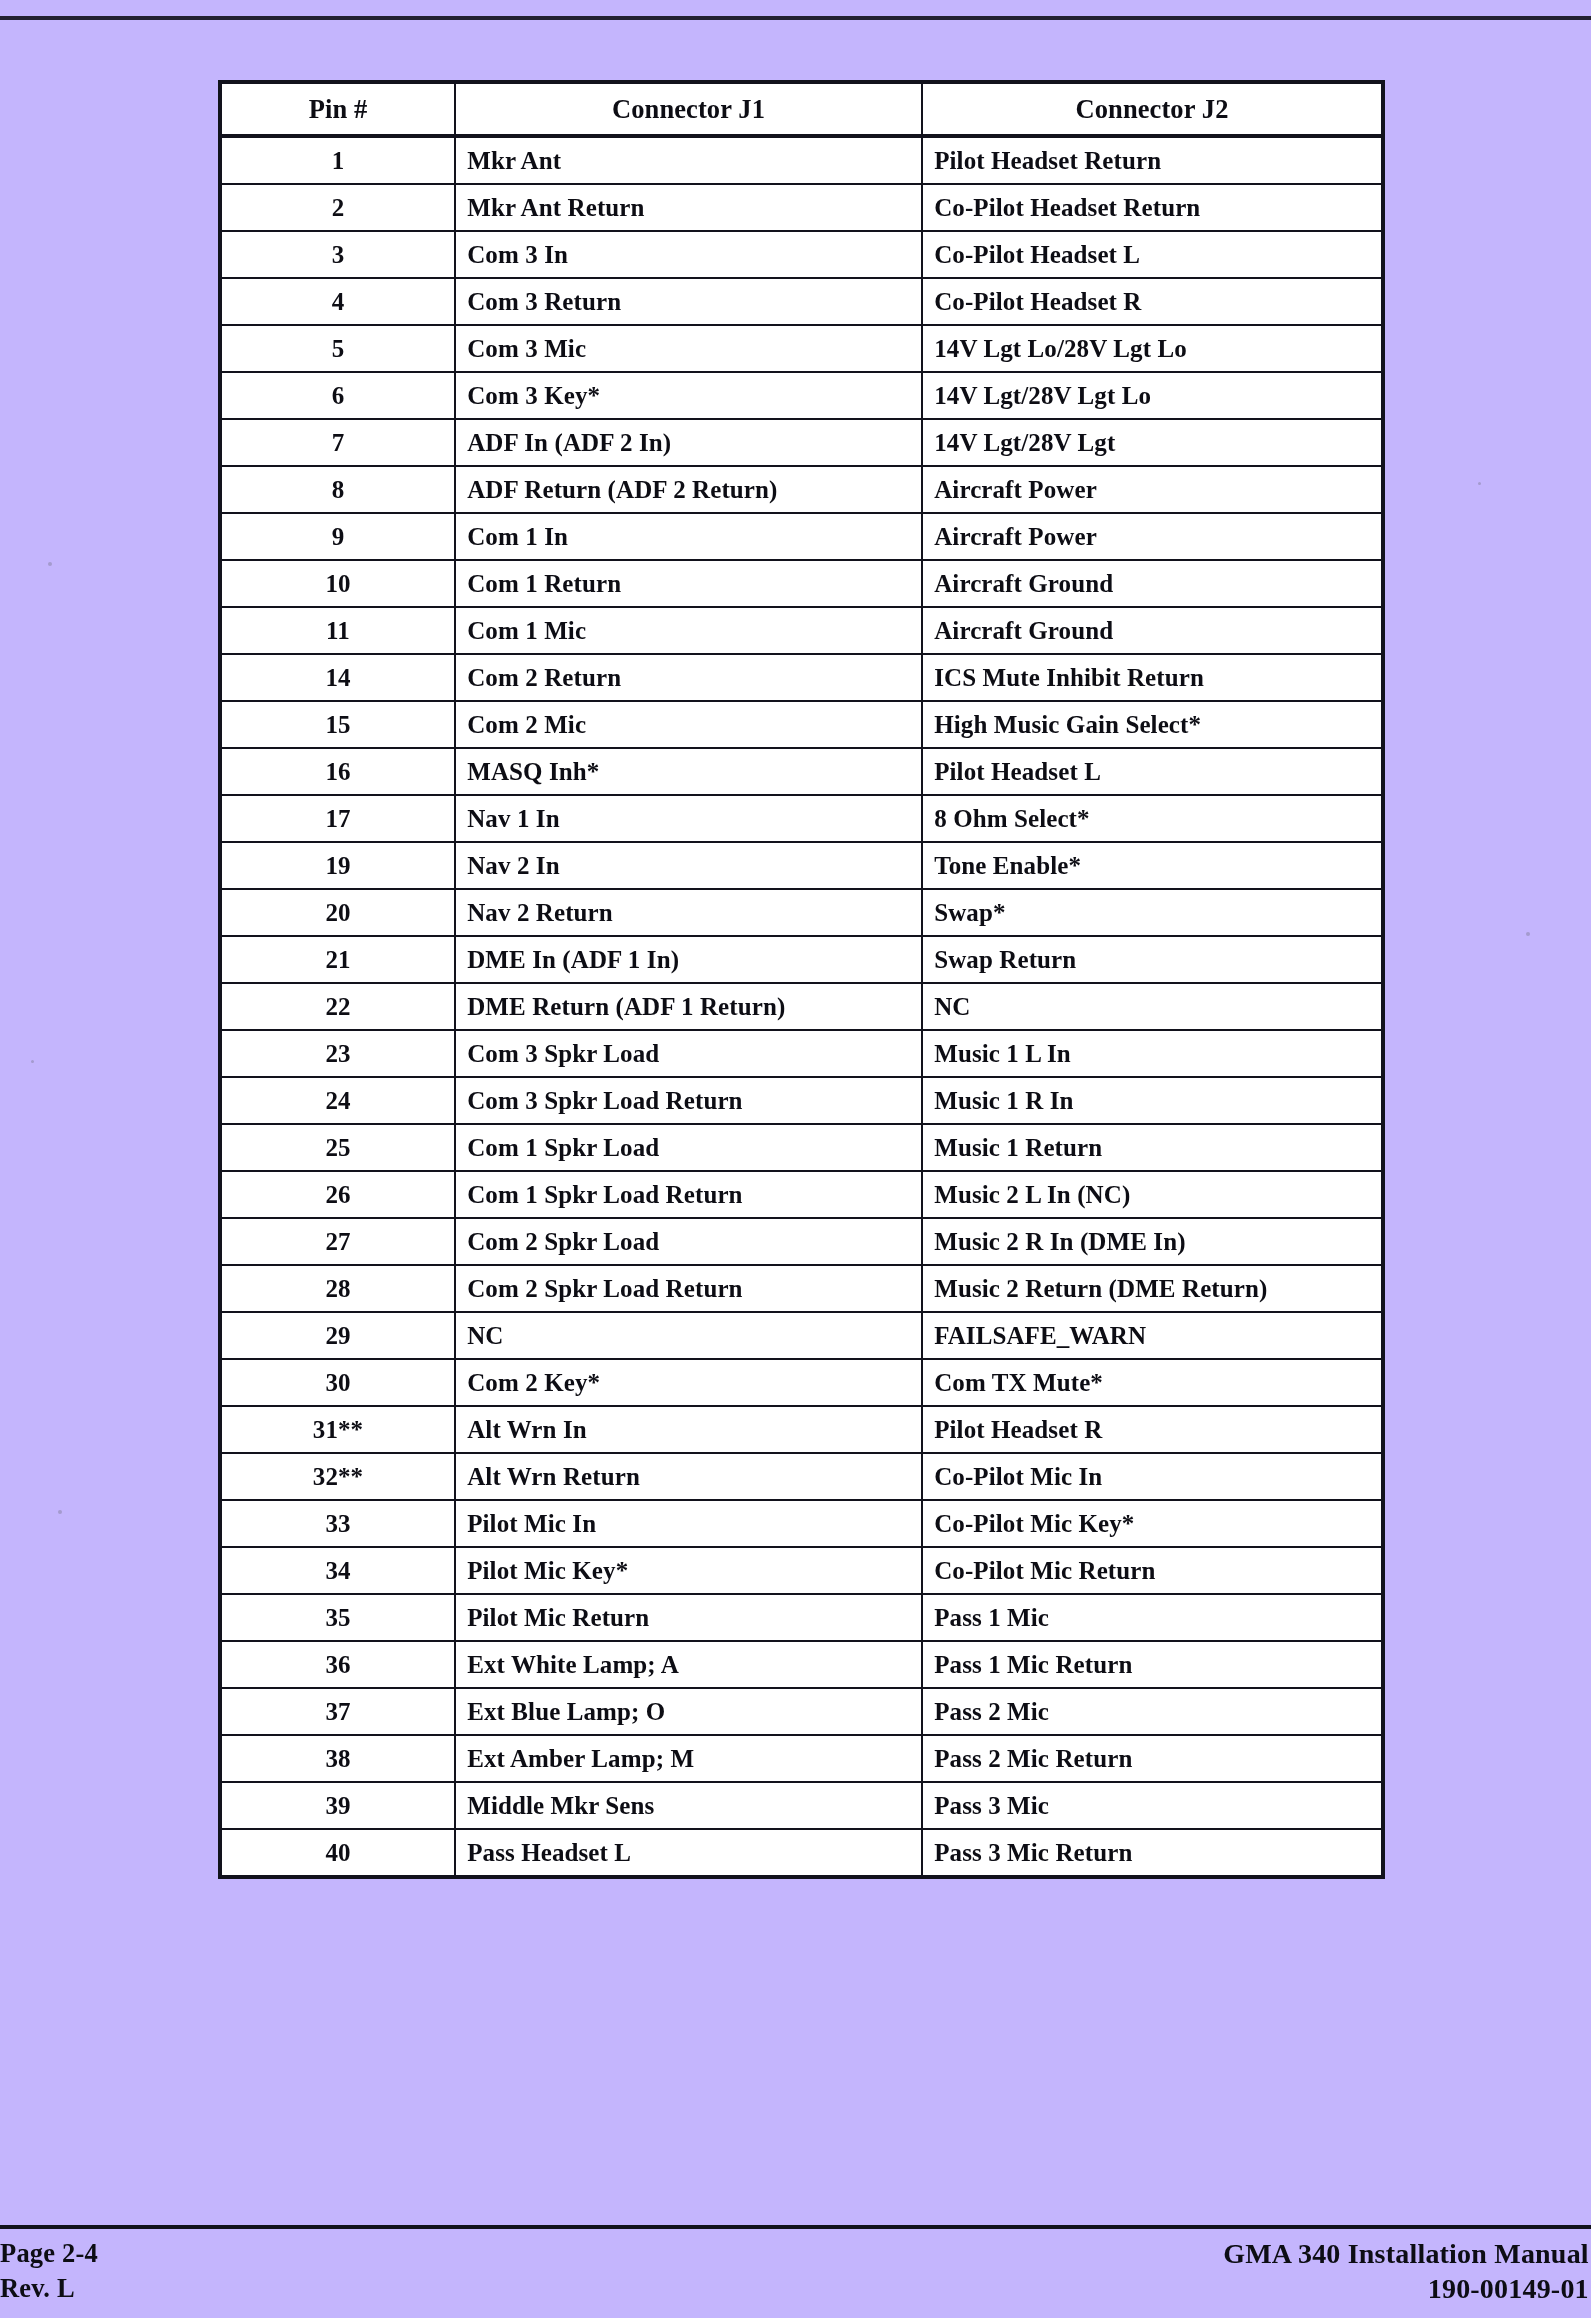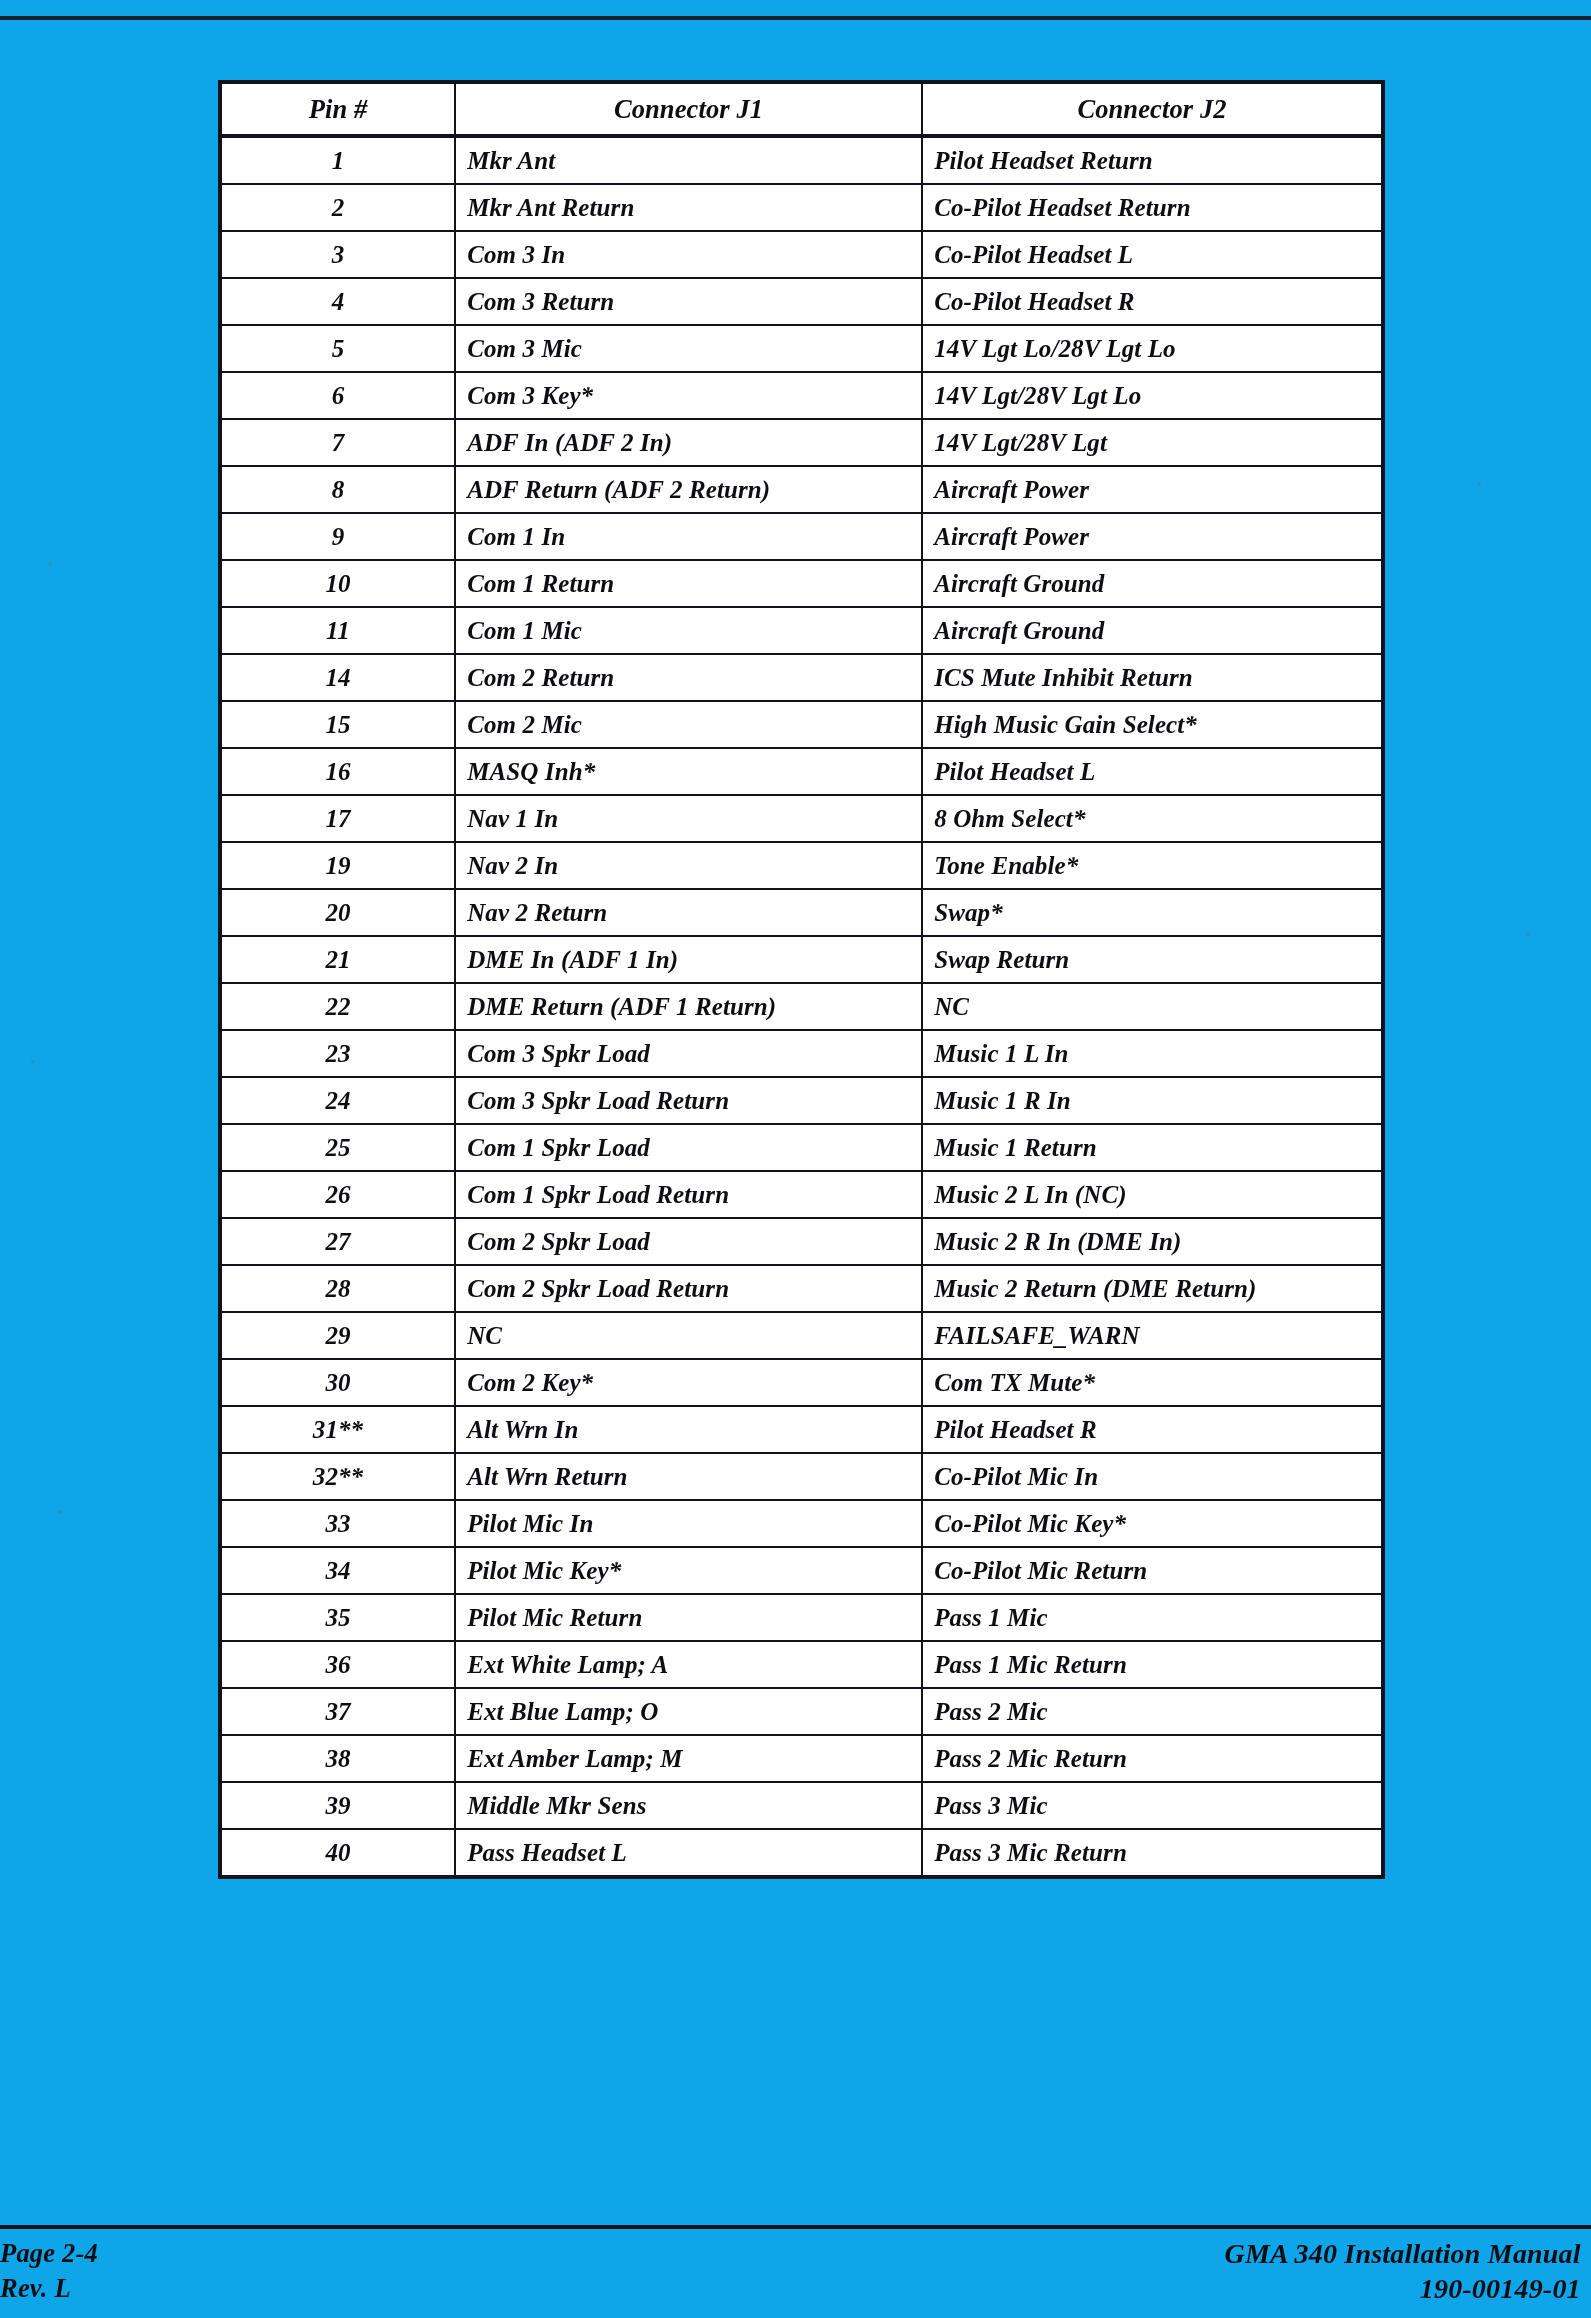--- a/index.html
+++ b/index.html
@@ -14,22 +14,21 @@
     position: relative;
     font-family: "Liberation Serif", "DejaVu Serif", serif;
     color: #0d0d14;
     overflow: hidden;
   }
 
   
   .page {
     position: absolute;
     inset: 0;
-    background: #0ea5e9;
-    font-style: italic;
+    background: #c4b5fd;
   }
 
   
   .top-rule {
     position: absolute;
     left: 0;
     top: 16px;
     width: 1592px;
     height: 4px;
     background: #15151f;
@@ -81,21 +80,21 @@
   table.pinout td.pin {
     text-align: center;
     padding: 0;
     font-weight: 600;
   }
 
   
   .footer {
     position: absolute;
     left: 0;
-    right: 8px;
+    right: 0;
     bottom: 0;
     height: 117px;
   }
   .footer-rule {
     position: absolute;
     left: 0;
     top: 22.5px;
     width: 1592px;
     height: 4px;
     background: #12121c;

